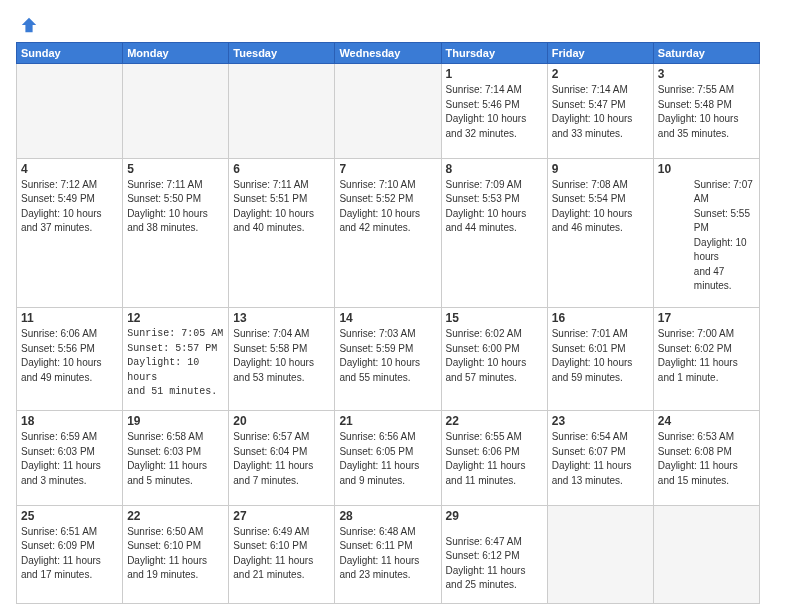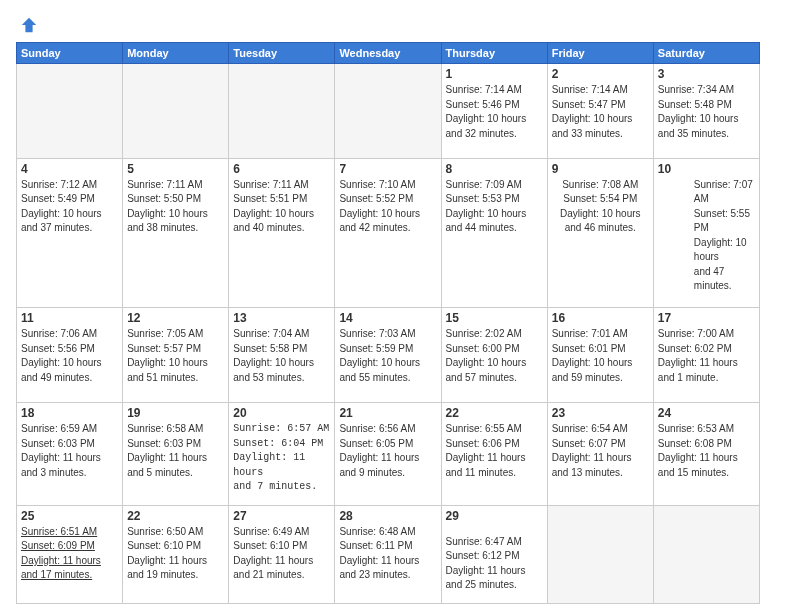--- a/index.html
+++ b/index.html
@@ -147,21 +147,21 @@
           </td>
           <td>
             <span class="day-number">2</span>
             <div class="day-info" style="white-space: pre-line;">Sunrise: 7:14 AM
 Sunset: 5:47 PM
 Daylight: 10 hours
 and 33 minutes.</div>
           </td>
           <td>
             <span class="day-number">3</span>
-            <div class="day-info" style="white-space: pre-line;">Sunrise: 7:34 AM
+            <div class="day-info" style="white-space: pre-line;">Sunrise: 7:55 AM
 Sunset: 5:48 PM
 Daylight: 10 hours
 and 35 minutes.</div>
           </td>
         </tr>
         <tr>
           <td>
             <span class="day-number">4</span>
             <div class="day-info" style="white-space: pre-line;">Sunrise: 7:12 AM
 Sunset: 5:49 PM
@@ -191,65 +191,65 @@
           </td>
           <td>
             <span class="day-number">8</span>
             <div class="day-info" style="white-space: pre-line;">Sunrise: 7:09 AM
 Sunset: 5:53 PM
 Daylight: 10 hours
 and 44 minutes.</div>
           </td>
           <td>
             <span class="day-number">9</span>
-            <div class="day-info" style="white-space: pre-line; text-align: center;">Sunrise: 7:08 AM
+            <div class="day-info" style="white-space: pre-line;">Sunrise: 7:08 AM
 Sunset: 5:54 PM
 Daylight: 10 hours
 and 46 minutes.</div>
           </td>
           <td>
             <span class="day-number">10</span>
             <div class="day-info" style="white-space: pre-line; margin-left: 36px;">Sunrise: 7:07 AM
 Sunset: 5:55 PM
 Daylight: 10 hours
 and 47 minutes.</div>
           </td>
         </tr>
         <tr>
           <td>
             <span class="day-number">11</span>
-            <div class="day-info" style="white-space: pre-line;">Sunrise: 7:06 AM
+            <div class="day-info" style="white-space: pre-line;">Sunrise: 6:06 AM
 Sunset: 5:56 PM
 Daylight: 10 hours
 and 49 minutes.</div>
           </td>
           <td>
             <span class="day-number">12</span>
-            <div class="day-info" style="white-space: pre-line;">Sunrise: 7:05 AM
+            <div class="day-info" style="white-space: pre-line; font-family: Liberation Mono, monospace;">Sunrise: 7:05 AM
 Sunset: 5:57 PM
 Daylight: 10 hours
 and 51 minutes.</div>
           </td>
           <td>
             <span class="day-number">13</span>
             <div class="day-info" style="white-space: pre-line;">Sunrise: 7:04 AM
 Sunset: 5:58 PM
 Daylight: 10 hours
 and 53 minutes.</div>
           </td>
           <td>
             <span class="day-number">14</span>
             <div class="day-info" style="white-space: pre-line;">Sunrise: 7:03 AM
 Sunset: 5:59 PM
 Daylight: 10 hours
 and 55 minutes.</div>
           </td>
           <td>
             <span class="day-number">15</span>
-            <div class="day-info" style="white-space: pre-line;">Sunrise: 2:02 AM
+            <div class="day-info" style="white-space: pre-line;">Sunrise: 6:02 AM
 Sunset: 6:00 PM
 Daylight: 10 hours
 and 57 minutes.</div>
           </td>
           <td>
             <span class="day-number">16</span>
             <div class="day-info" style="white-space: pre-line;">Sunrise: 7:01 AM
 Sunset: 6:01 PM
 Daylight: 10 hours
 and 59 minutes.</div>
@@ -272,21 +272,21 @@
           </td>
           <td>
             <span class="day-number">19</span>
             <div class="day-info" style="white-space: pre-line;">Sunrise: 6:58 AM
 Sunset: 6:03 PM
 Daylight: 11 hours
 and 5 minutes.</div>
           </td>
           <td>
             <span class="day-number">20</span>
-            <div class="day-info" style="white-space: pre-line; font-family: Liberation Mono, monospace;">Sunrise: 6:57 AM
+            <div class="day-info" style="white-space: pre-line;">Sunrise: 6:57 AM
 Sunset: 6:04 PM
 Daylight: 11 hours
 and 7 minutes.</div>
           </td>
           <td>
             <span class="day-number">21</span>
             <div class="day-info" style="white-space: pre-line;">Sunrise: 6:56 AM
 Sunset: 6:05 PM
 Daylight: 11 hours
 and 9 minutes.</div>
@@ -309,21 +309,21 @@
             <span class="day-number">24</span>
             <div class="day-info" style="white-space: pre-line;">Sunrise: 6:53 AM
 Sunset: 6:08 PM
 Daylight: 11 hours
 and 15 minutes.</div>
           </td>
         </tr>
         <tr>
           <td>
             <span class="day-number">25</span>
-            <div class="day-info" style="white-space: pre-line; text-decoration: underline;">Sunrise: 6:51 AM
+            <div class="day-info" style="white-space: pre-line;">Sunrise: 6:51 AM
 Sunset: 6:09 PM
 Daylight: 11 hours
 and 17 minutes.</div>
           </td>
           <td>
             <span class="day-number">22</span>
             <div class="day-info" style="white-space: pre-line;">Sunrise: 6:50 AM
 Sunset: 6:10 PM
 Daylight: 11 hours
 and 19 minutes.</div>

